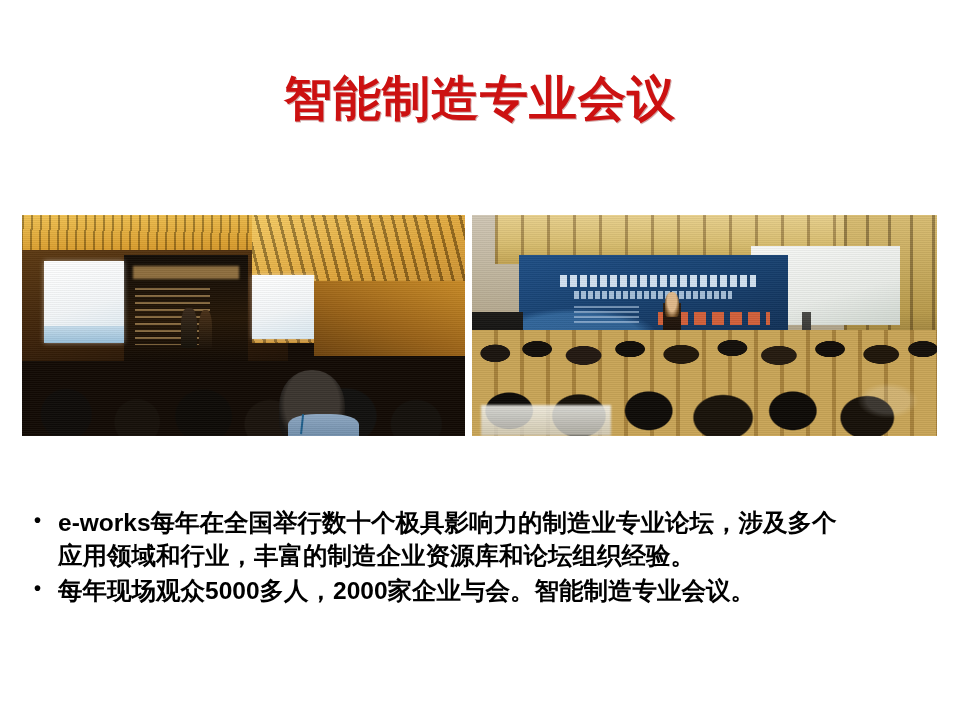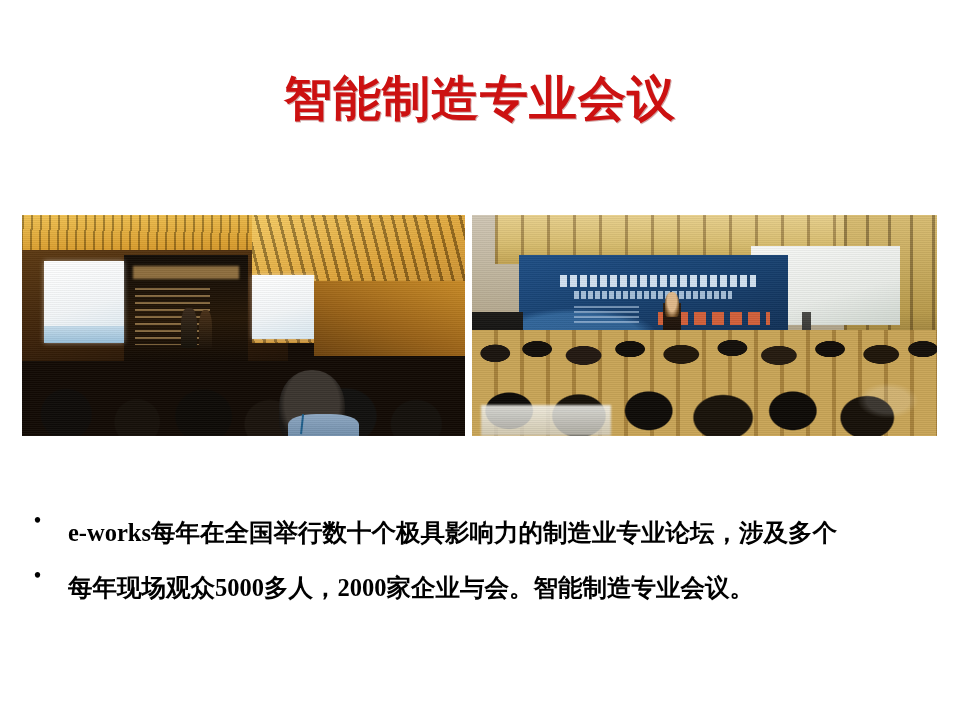--- a/index.html
+++ b/index.html
@@ -13,21 +13,20 @@
     overflow: hidden;
     font-family: "Liberation Sans", "DejaVu Sans", sans-serif;
     position: relative;
   }
 
   #slide {
     position: relative;
     width: 960px;
     height: 720px;
     background: #ffffff;
-    font-family: Liberation Serif, serif;
   }
 
   
   #slide-title {
     position: absolute;
     left: 0;
     top: 72px;
     width: 960px;
     text-align: center;
     font-size: 48px;
@@ -302,21 +301,21 @@
     font-size: 20px;
     line-height: 31px;
     text-align: left;
     padding-left: 6px;
     box-sizing: border-box;
   }
   .bullet-text {
     flex: 1 1 auto;
   }
   .bullet-text p {
-    margin: 12px;
+    margin: 2px;
     white-space: nowrap;
   }
 </style>
 </head>
 <body>
 
 <div id="slide">
 
   <div id="slide-title">智能制造专业会议</div>
 
@@ -362,20 +361,21 @@
     <div class="layer" id="pr-wm"></div>
     <div class="layer photo-grain"></div>
   </div>
 
   <div id="bullets">
 
     <div class="bullet-row">
       <div class="bullet-mark">•</div>
       <div class="bullet-text">
         <p>e-works每年在全国举行数十个极具影响力的制造业专业论坛，涉及多个</p>
+        <p>应用领域和行业，丰富的制造企业资源库和论坛组织经验。</p>
       </div>
     </div>
 
     <div class="bullet-row">
       <div class="bullet-mark">•</div>
       <div class="bullet-text">
         <p>每年现场观众5000多人，2000家企业与会。智能制造专业会议。</p>
       </div>
     </div>
 

